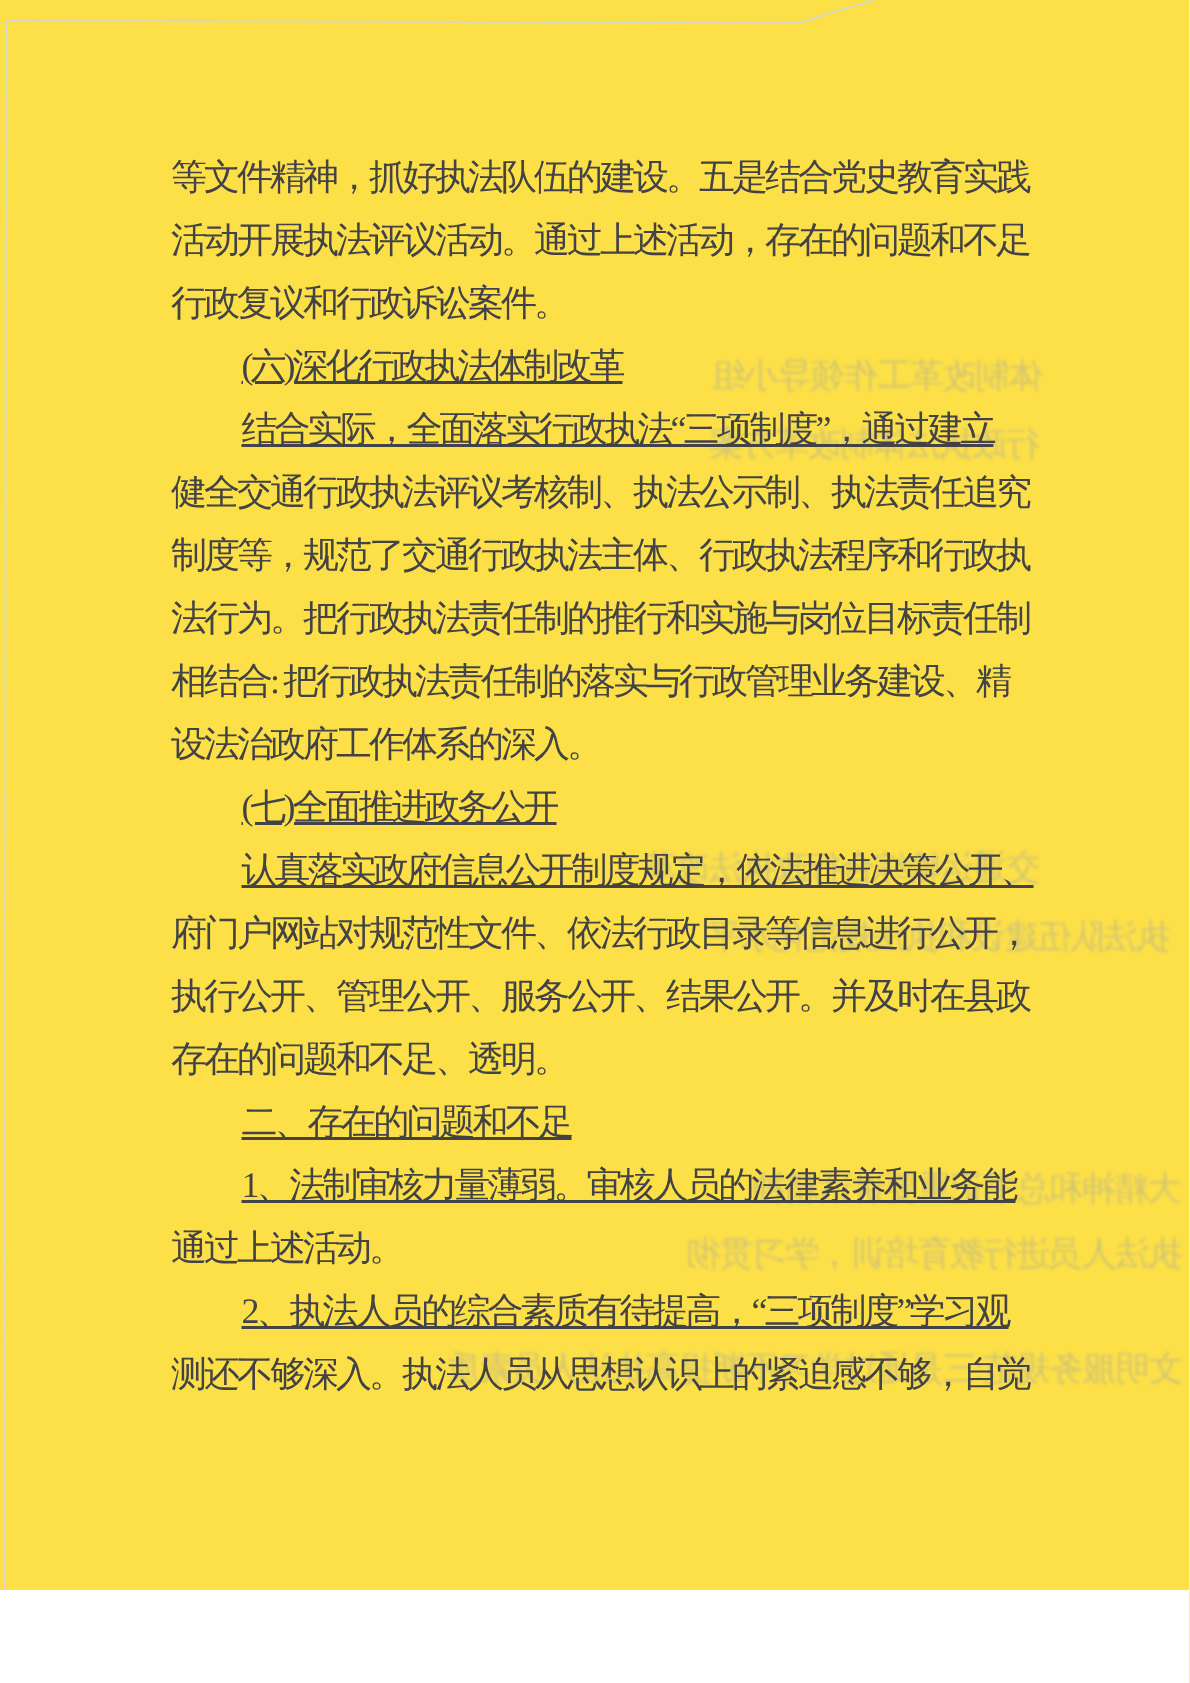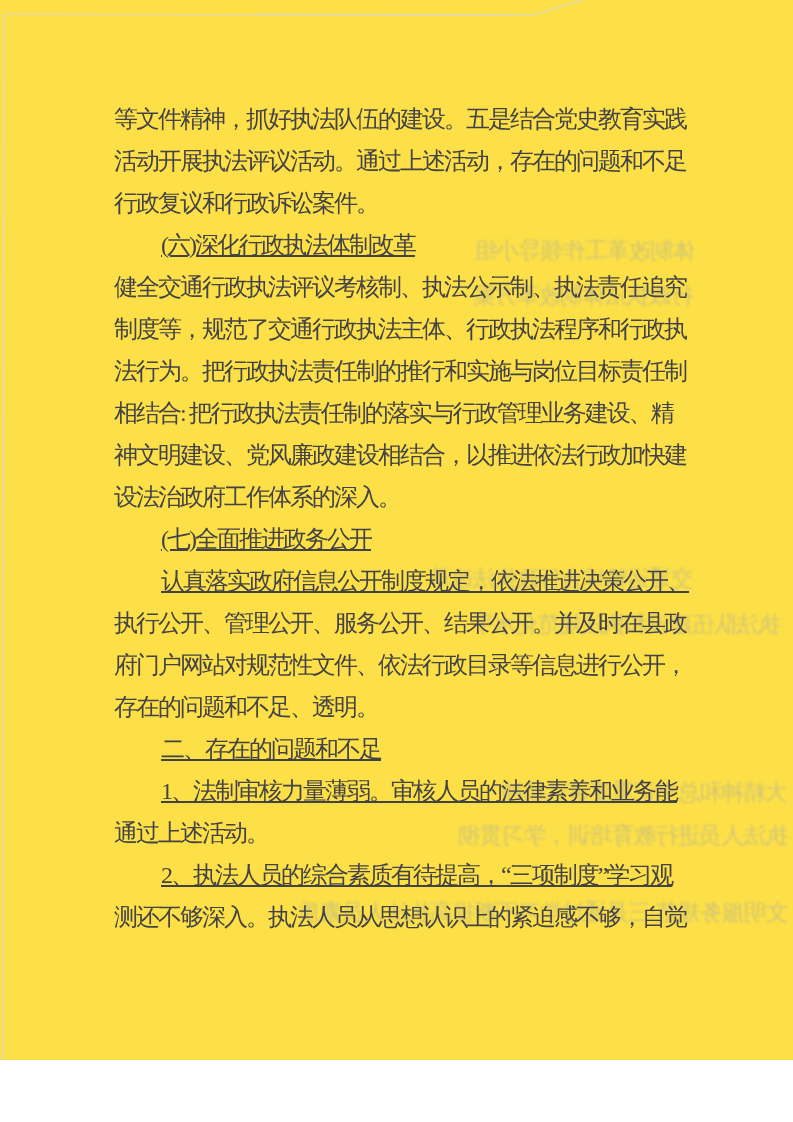--- a/index.html
+++ b/index.html
@@ -80,30 +80,30 @@
   <div class="ghost g3">执法队伍建设和执法规范化水平</div>
   <div class="ghost g4">大精神和总书记重要讲话精神</div>
   <div class="ghost g5">执法人员进行教育培训，学习贯彻</div>
   <div class="ghost g6">文明服务规范:三是通过学习不断提高执法人员素质</div>
 
   <div class="text-col">
     <div class="line">等文件精神，抓好执法队伍的建设。五是结合党史教育实践</div>
     <div class="line">活动开展执法评议活动。通过上述活动，存在的问题和不足</div>
     <div class="line">行政复议和行政诉讼案件。</div>
     <div class="line indent">(六)深化行政执法体制改革</div>
+    <div class="line indent">结合实际，全面落实行政执法“三项制度”，通过建立</div>
     <div class="line">健全交通行政执法评议考核制、执法公示制、执法责任追究</div>
     <div class="line">制度等，规范了交通行政执法主体、行政执法程序和行政执</div>
     <div class="line">法行为。把行政执法责任制的推行和实施与岗位目标责任制</div>
     <div class="line">相结合: 把行政执法责任制的落实与行政管理业务建设、精</div>
-    <div class="line">神文明建设、党风廉政建设相结合，以推进依法行政加快建</div>
     <div class="line">设法治政府工作体系的深入。</div>
     <div class="line indent">(七)全面推进政务公开</div>
     <div class="line indent">认真落实政府信息公开制度规定，依法推进决策公开、</div>
+    <div class="line">府门户网站对规范性文件、依法行政目录等信息进行公开，</div>
     <div class="line">执行公开、管理公开、服务公开、结果公开。并及时在县政</div>
-    <div class="line">府门户网站对规范性文件、依法行政目录等信息进行公开，</div>
     <div class="line">存在的问题和不足、透明。</div>
     <div class="line indent">二、存在的问题和不足</div>
     <div class="line indent">1、法制审核力量薄弱。审核人员的法律素养和业务能</div>
     <div class="line">通过上述活动。</div>
     <div class="line indent">2、执法人员的综合素质有待提高，“三项制度”学习观</div>
     <div class="line">测还不够深入。执法人员从思想认识上的紧迫感不够，自觉</div>
   </div>
 
 </div>
 

